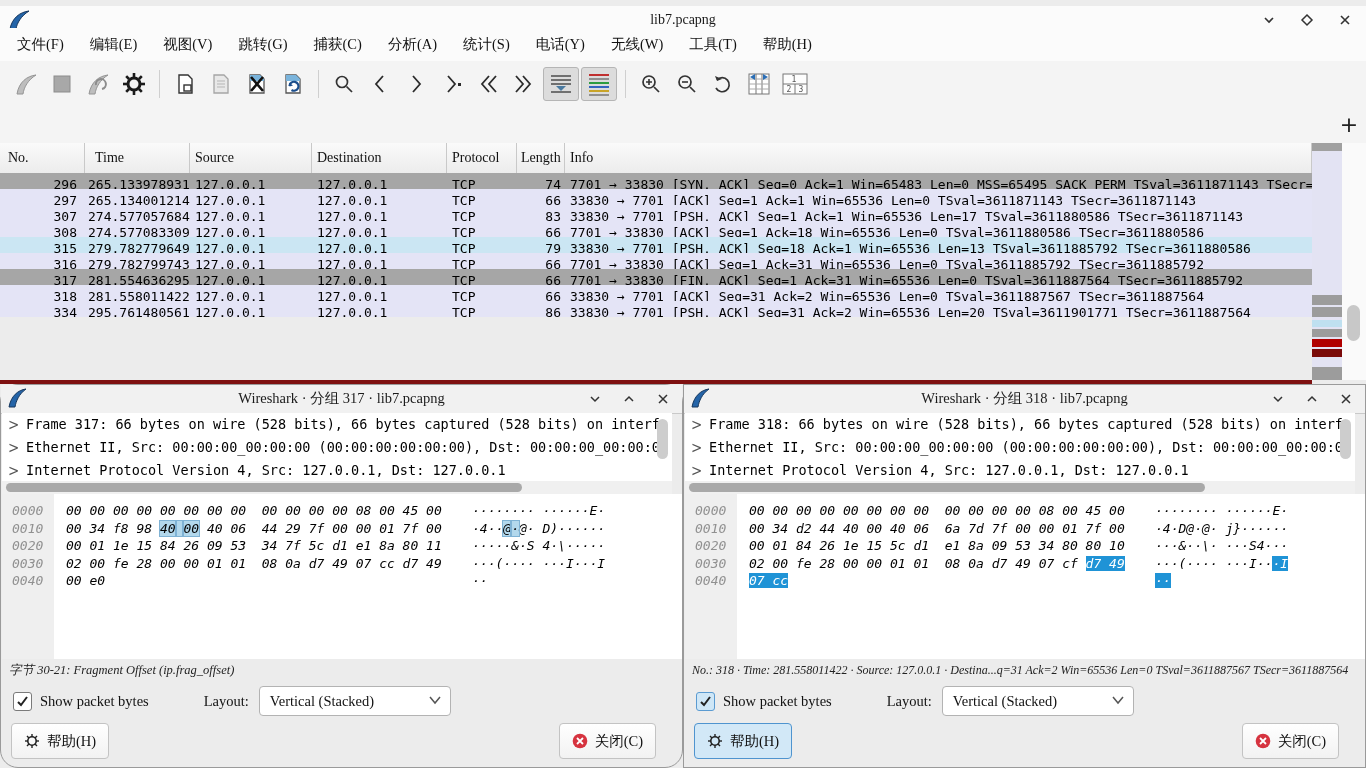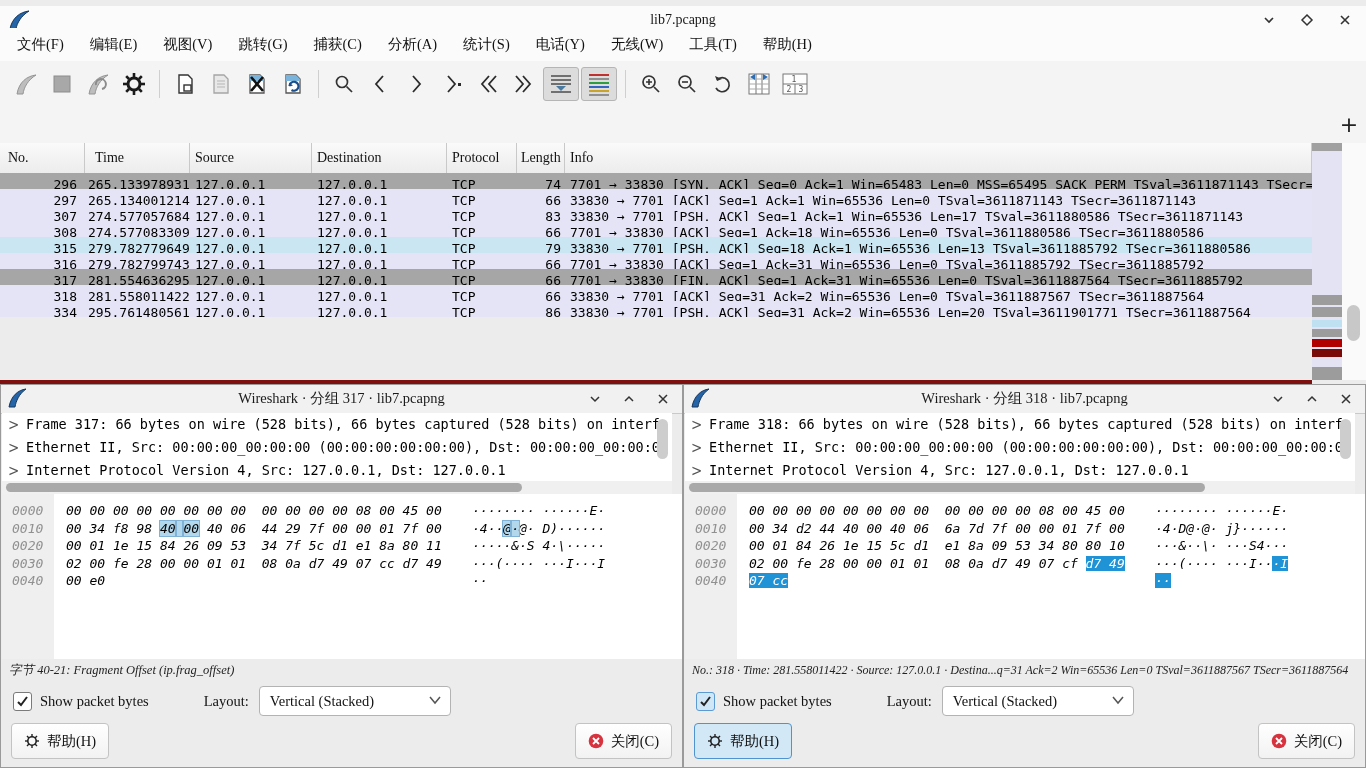--- a/index.html
+++ b/index.html
@@ -39,21 +39,21 @@
   .cell.src,.cell.dst,.cell.proto,.cell.info{padding-left:5px;}
   .cell.len{text-align:right;padding-right:4px;}
   #red-divider{position:absolute;left:0;top:380px;width:1312px;height:4px;background:#7e1010;}
   
   #minimap{position:absolute;left:1312px;top:143px;width:30px;height:237px;background:#e3e3f3;}
   .mseg{position:absolute;left:0;width:30px;}
   #vscroll{position:absolute;left:1342px;top:143px;width:24px;height:237px;background:#fafafa;}
   #vthumb{position:absolute;left:5px;top:162px;width:13px;height:36px;background:#c8c8c8;border-radius:7px;}
   
   .dlg{position:absolute;top:384px;width:683px;height:384px;background:#ececec;border:1px solid #9a9a9a;box-sizing:border-box;}
-  #dlg0{left:0;} #dlg1{left:683px;}
+  #dlg0{left:0;border-radius:18px;} #dlg1{left:683px;}
   .dlg-titlebar{position:absolute;left:0;top:0;width:100%;height:28px;background:#f1f1f1;border-bottom:1px solid #c9c9c9;}
   .dlg-title{position:absolute;width:100%;text-align:center;line-height:27px;font-size:14.5px;color:#1a1a1a;}
   .dlg-controls{position:absolute;right:8px;top:0;height:27px;display:flex;gap:12px;align-items:center;}
   .dlg-shark{position:absolute;left:6px;top:3px;}
   .tree{position:absolute;left:1px;top:28px;width:670px;height:68px;background:#fff;overflow:hidden;font-family:"DejaVu Sans Mono",monospace;font-size:13.5px;white-space:nowrap;}
   .trow{height:23px;line-height:23px;padding-left:6px;color:#000;}
   .exp{display:inline-block;width:18px;color:#555;font-family:"DejaVu Sans",sans-serif;transform:scaleY(1.2);}
   .tree-vsb{position:absolute;right:14px;top:34px;width:11px;height:40px;background:#cdcdcd;border-radius:6px;}
   .hsb{position:absolute;left:1px;top:96px;width:670px;height:13px;background:#f0f0f0;}
   .hsb-thumb{position:absolute;left:4px;top:2px;width:516px;height:9px;background:#a9a9a9;border-radius:5px;}
@@ -71,21 +71,21 @@
   .dlg.active .cbx{background:#cfe7f7;border-color:#5b9bd1;}
   .cbx-label{font-size:14.5px;margin-left:8px;color:#111;}
   .layout-label{font-size:14.5px;margin-left:55px;color:#111;}
   .combo{width:190px;height:28px;background:#fff;border:1px solid #b3b3b3;border-radius:4px;margin-left:10px;display:flex;align-items:center;position:relative;}
   .combo-text{font-size:14.5px;padding-left:10px;color:#111;}
   .combo-caret{position:absolute;right:8px;top:7px;}
   .dlg-buttons{position:absolute;left:0;top:336px;width:100%;height:40px;}
   .btn{position:absolute;height:34px;background:linear-gradient(#ffffff,#f2f2f2);border:1px solid #c3c3c3;border-radius:4px;display:flex;align-items:center;justify-content:center;font-size:14.5px;color:#111;padding:0 12px;}
   .btn-help{left:10px;top:2px;}
   .dlg.active .btn-help{background:#d2e8f7;border-color:#4f94cf;}
-  .btn-close{right:10px;top:2px;margin-left:22px;}
+  .btn-close{right:26px;top:2px;margin-left:22px;}
   .btn .bicon{margin-right:7px;display:flex;}
   svg{display:block;}
 </style>
 </head>
 <body>
 
 <div id="titlebar">
   <span class="abs" style="left:8px;top:4px">
     <svg width="22" height="20" viewBox="0 0 22 20">
         <path d="M2 19 C4 8 12 2 21 1 C13 6 9 13 8 19 Z" fill="#2464a8" stroke="#16365c" stroke-width="1"></path>
@@ -442,21 +442,21 @@
       <div class="hsb-thumb"></div>
     </div>
   <div class="hex">
       <div class="hexstrip"></div>
       <div class="hexline"><span class="off">0000</span><span class="hx"><span>00</span><span> </span><span>00</span><span> </span><span>00</span><span> </span><span>00</span><span> </span><span>00</span><span> </span><span>00</span><span> </span><span>00</span><span> </span><span>00</span><span>  </span><span>00</span><span> </span><span>00</span><span> </span><span>00</span><span> </span><span>00</span><span> </span><span>08</span><span> </span><span>00</span><span> </span><span>45</span><span> </span><span>00</span></span><span class="asc" style="position: absolute; left: 450px;"><span>·</span><span>·</span><span>·</span><span>·</span><span>·</span><span>·</span><span>·</span><span>·</span><span> </span><span>·</span><span>·</span><span>·</span><span>·</span><span>·</span><span>·</span><span>E</span><span>·</span></span></div>
       <div class="hexline"><span class="off">0010</span><span class="hx"><span>00</span><span> </span><span>34</span><span> </span><span>f8</span><span> </span><span>98</span><span> </span><span class="hl-inactive">40</span><span class="hl-inactive"> </span><span class="hl-inactive">00</span><span> </span><span>40</span><span> </span><span>06</span><span>  </span><span>44</span><span> </span><span>29</span><span> </span><span>7f</span><span> </span><span>00</span><span> </span><span>00</span><span> </span><span>01</span><span> </span><span>7f</span><span> </span><span>00</span></span><span class="asc" style="position: absolute; left: 450px;"><span>·</span><span>4</span><span>·</span><span>·</span><span class="hl-inactive">@</span><span class="hl-inactive">·</span><span>@</span><span>·</span><span> </span><span>D</span><span>)</span><span>·</span><span>·</span><span>·</span><span>·</span><span>·</span><span>·</span></span></div>
       <div class="hexline"><span class="off">0020</span><span class="hx"><span>00</span><span> </span><span>01</span><span> </span><span>1e</span><span> </span><span>15</span><span> </span><span>84</span><span> </span><span>26</span><span> </span><span>09</span><span> </span><span>53</span><span>  </span><span>34</span><span> </span><span>7f</span><span> </span><span>5c</span><span> </span><span>d1</span><span> </span><span>e1</span><span> </span><span>8a</span><span> </span><span>80</span><span> </span><span>11</span></span><span class="asc" style="position: absolute; left: 450px;"><span>·</span><span>·</span><span>·</span><span>·</span><span>·</span><span>&amp;</span><span>·</span><span>S</span><span> </span><span>4</span><span>·</span><span>\</span><span>·</span><span>·</span><span>·</span><span>·</span><span>·</span></span></div>
       <div class="hexline"><span class="off">0030</span><span class="hx"><span>02</span><span> </span><span>00</span><span> </span><span>fe</span><span> </span><span>28</span><span> </span><span>00</span><span> </span><span>00</span><span> </span><span>01</span><span> </span><span>01</span><span>  </span><span>08</span><span> </span><span>0a</span><span> </span><span>d7</span><span> </span><span>49</span><span> </span><span>07</span><span> </span><span>cc</span><span> </span><span>d7</span><span> </span><span>49</span></span><span class="asc" style="position: absolute; left: 450px;"><span>·</span><span>·</span><span>·</span><span>(</span><span>·</span><span>·</span><span>·</span><span>·</span><span> </span><span>·</span><span>·</span><span>·</span><span>I</span><span>·</span><span>·</span><span>·</span><span>I</span></span></div>
       <div class="hexline"><span class="off">0040</span><span class="hx"><span>00</span><span> </span><span>e0</span></span><span class="asc" style="position: absolute; left: 450px;"><span>·</span><span>·</span></span></div>
     </div>
-  <div class="dlg-status">字节 40-21: Fragment Offset (ip.frag_offset)</div>
+  <div class="dlg-status">字节 30-21: Fragment Offset (ip.frag_offset)</div>
   <div class="dlg-ctrl">
     <span class="cbx">
         <svg width="13" height="13">
           <polyline points="2,7 5,10 11,2" fill="none" stroke="#222" stroke-width="2"></polyline>
         </svg>
       </span>
     <span class="cbx-label">Show packet bytes</span>
     <span class="layout-label">Layout:</span>
     <span class="combo">
       <span class="combo-text">Vertical (Stacked)</span>

